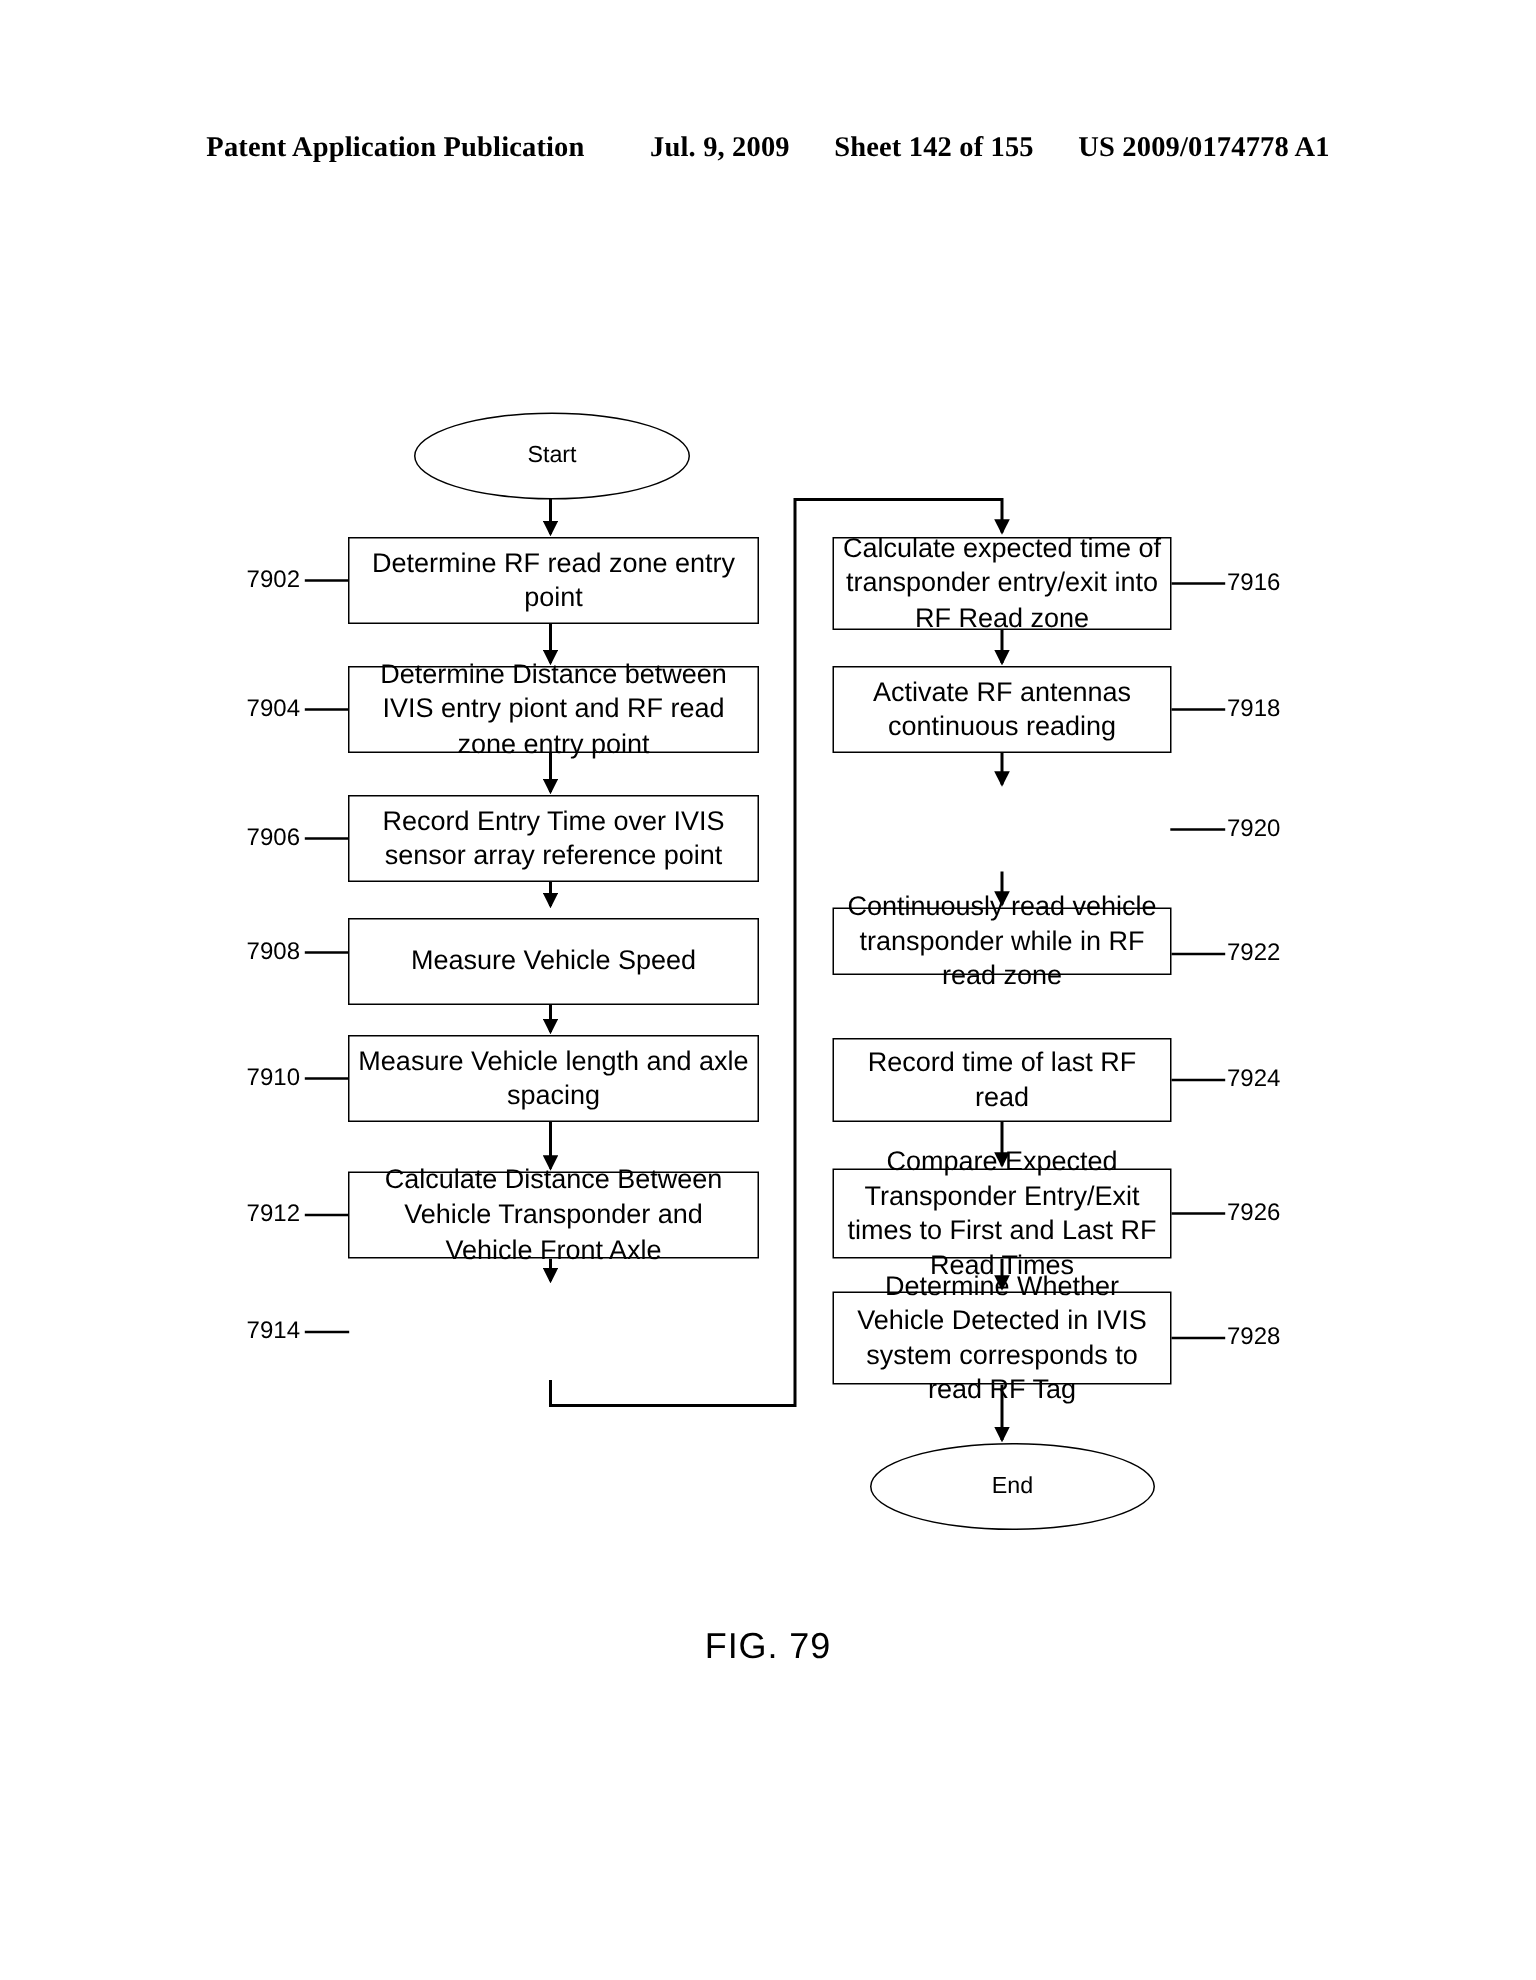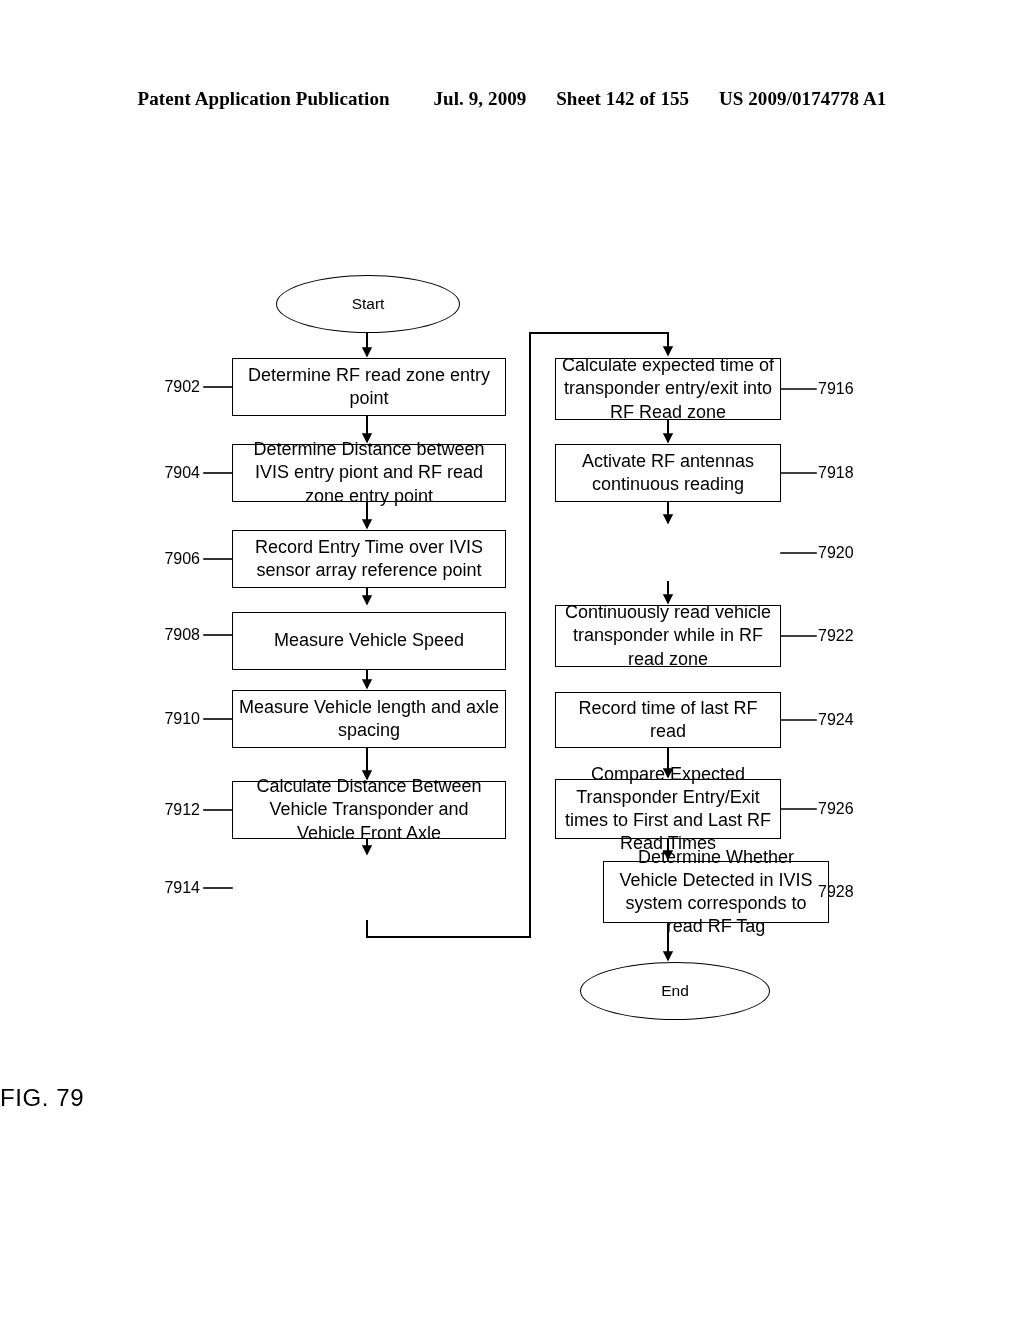--- a/index.html
+++ b/index.html
@@ -86,21 +86,21 @@
   }
   .ref-left  { text-align: right; }
   .ref-right { text-align: left; }
 
   
   .fig-caption {
     position: absolute;
     left: 0;
     top: 1084px;
     width: 1024px;
-    text-align: left;
+    text-align: center;
     font-size: 24px;
     letter-spacing: 0.6px;
   }
 </style>
 </head>
 <body>
 
 <div class="page-header">
   <span class="seg">Patent Application Publication</span>
   <span class="gap-lg"></span>
@@ -165,24 +165,24 @@
 
   <div class="proc col-left" style="top:358px;height:58px;">Determine RF read zone entry point</div>
   <div class="proc col-left" style="top:444px;height:58px;">Determine Distance between IVIS entry piont and RF read zone entry point</div>
   <div class="proc col-left" style="top:530px;height:58px;">Record Entry Time over IVIS sensor array reference point</div>
   <div class="proc col-left" style="top:612px;height:58px;">Measure Vehicle Speed</div>
   <div class="proc col-left" style="top:690px;height:58px;">Measure Vehicle length and axle spacing</div>
   <div class="proc col-left" style="top:781px;height:58px;">Calculate Distance Between Vehicle Transponder and Vehicle Front Axle</div>
 
   <div class="proc col-right" style="top:358px;height:62px;">Calculate expected time of transponder entry/exit into RF Read zone</div>
   <div class="proc col-right" style="top:444px;height:58px;">Activate RF antennas continuous reading</div>
-  <div class="proc col-right" style="top:605px;height:62px;">Continuously read vehicle transponder while in RF read zone</div>
+  <div class="proc col-right" style="top:605px;height:45px;">Continuously read vehicle transponder while in RF read zone</div>
   <div class="proc col-right" style="top:692px;height:56px;">Record time of last RF read</div>
   <div class="proc col-right" style="top:779px;height:60px;">Compare Expected Transponder Entry/Exit times to First and Last RF Read Times</div>
-  <div class="proc col-right" style="top:861px;height:62px;margin-left:48px;">Determine Whether Vehicle Detected in IVIS system corresponds to read RF Tag</div>
+  <div class="proc col-right" style="top:861px;height:62px;">Determine Whether Vehicle Detected in IVIS system corresponds to read RF Tag</div>
 
   <div class="ref ref-left" style="left:124px;top:378px;width:76px;">7902</div>
   <div class="ref ref-left" style="left:124px;top:464px;width:76px;">7904</div>
   <div class="ref ref-left" style="left:124px;top:550px;width:76px;">7906</div>
   <div class="ref ref-left" style="left:124px;top:626px;width:76px;">7908</div>
   <div class="ref ref-left" style="left:124px;top:710px;width:76px;">7910</div>
   <div class="ref ref-left" style="left:124px;top:801px;width:76px;">7912</div>
   <div class="ref ref-left" style="left:124px;top:879px;width:76px;">7914</div>
 
   <div class="ref ref-right" style="left:818px;top:380px;">7916</div>

